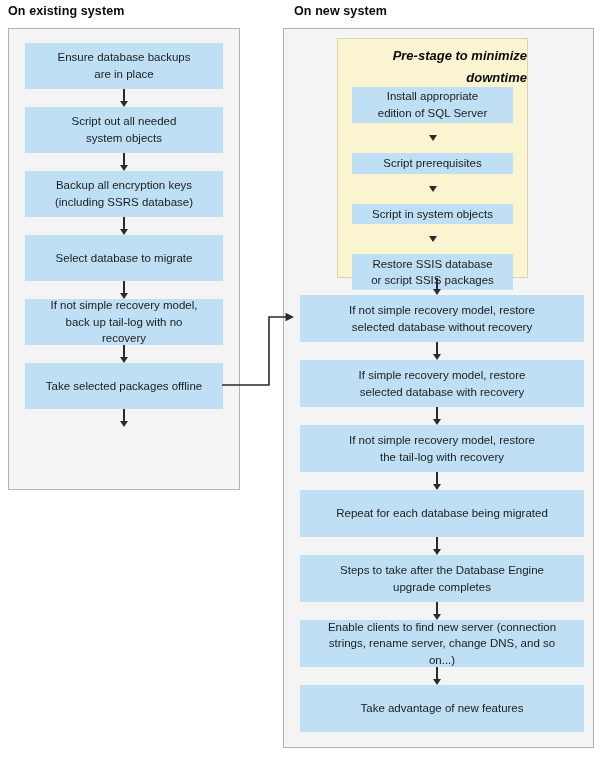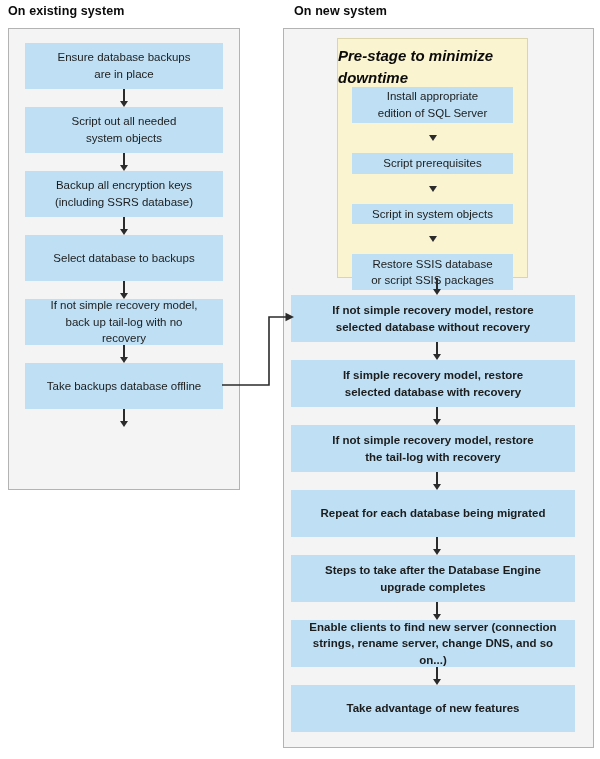--- a/index.html
+++ b/index.html
@@ -57,32 +57,32 @@
   .panel-left .arrow-down{width:198px;margin:0 auto;}
 
   
   .prestage{
     width:191px;height:240px;margin-left:53px;
     background:var(--prestage-yellow);
     border:1px solid var(--prestage-border);
     display:flex;flex-direction:column;padding-top:6px;
   }
   .prestage-title{
-    font-size:15px;font-weight:700;font-style:italic;
-    text-align:left;height:22px;line-height:22px;margin-bottom:8px;
+    font-size:13px;font-weight:700;font-style:italic;
+    text-align:right;height:22px;line-height:22px;margin-bottom:8px;
     color:#0b0b0b;
   }
   .prestage .step{width:161px;height:36px;margin:12px auto;}
   .prestage .arrow-down{height:15px;width:161px;margin:0 auto;}
   .prestage .tail-line{flex:1;width:2px;margin:0 auto;background:var(--arrow-color);}
 
   
   .arrow-down.exit{height:17px;width:191px;margin-left:53px;}
 
-  .panel-right > .step{width:284px;height:47px;margin-left:7px;font-weight:bold;}
+  .panel-right > .step{width:284px;height:47px;margin-left:16px;}
   .panel-right > .arrow-down{width:284px;margin-left:11px;}
 
   .connector{
     position:absolute;left:0;top:0;width:600px;height:759px;
     pointer-events:none;
   }
 </style>
 </head>
 <body>
 
@@ -103,32 +103,32 @@
     <div class="arrow-down">
         <div class="shaft"></div>
         <div class="head"></div>
       </div>
     <div class="step">Backup all encryption keys
 (including SSRS database)</div>
     <div class="arrow-down">
         <div class="shaft"></div>
         <div class="head"></div>
       </div>
-    <div class="step">Select database to backups</div>
+    <div class="step">Select database to migrate</div>
     <div class="arrow-down">
         <div class="shaft"></div>
         <div class="head"></div>
       </div>
     <div class="step">If not simple recovery model,
 back up tail-log with no recovery</div>
     <div class="arrow-down">
         <div class="shaft"></div>
         <div class="head"></div>
       </div>
-    <div class="step">Take backups database offline</div>
+    <div class="step">Take selected packages offline</div>
     <div class="arrow-down">
         <div class="shaft"></div>
         <div class="head"></div>
       </div>
   </section>
 
   <section class="panel panel-right">
 
     <div class="prestage">
       <div class="prestage-title">Pre-stage to minimize downtime</div>

